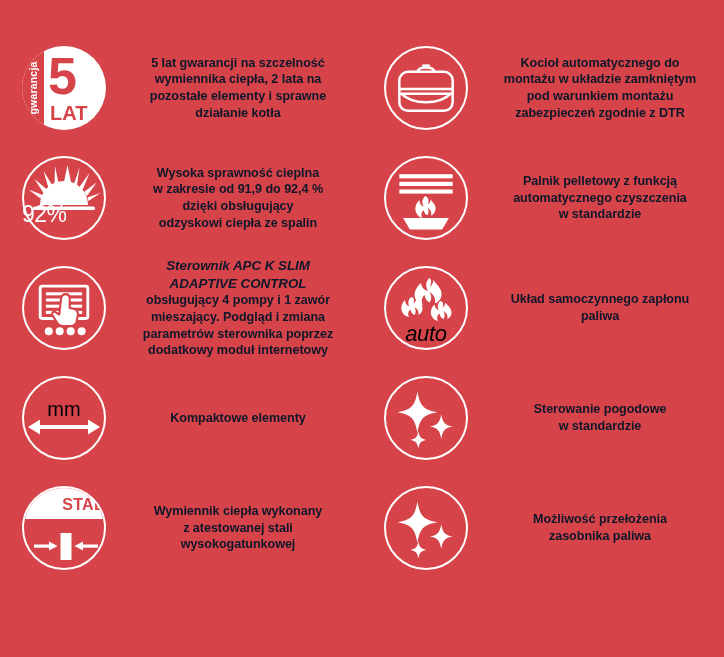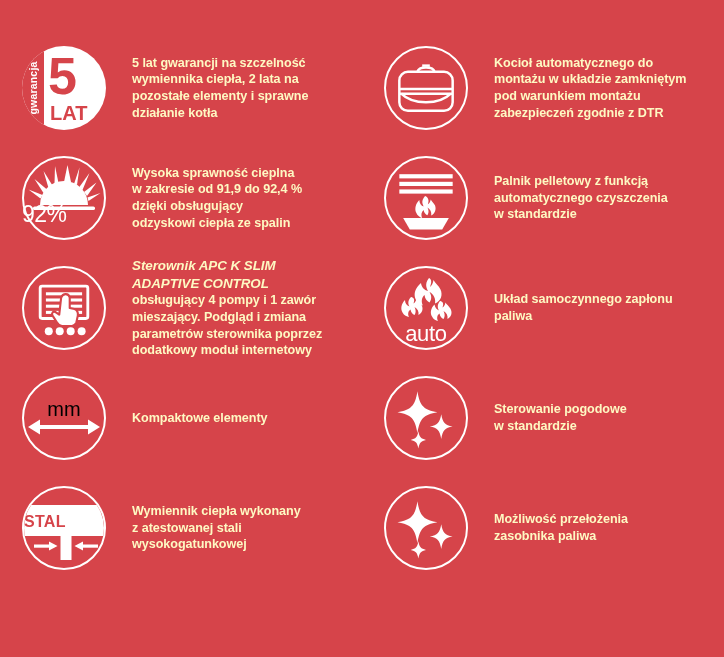--- a/index.html
+++ b/index.html
@@ -37,26 +37,26 @@
   }
   .icon-cell {
     width: 128px;
     min-width: 128px;
     display: flex;
     align-items: center;
     justify-content: center;
   }
   .text-cell {
     flex: 1;
-    text-align: left;
+    text-align: center;
     font-size: 12.6px;
     font-weight: bold;
     line-height: 1.32;
     letter-spacing: -0.05px;
-    color: #fef9c3;
+    color: #0f172a;
     padding: 0 4px;
   }
   .text-cell .big {
     font-size: 13.4px;
     font-style: italic;
   }
   .circle {
     width: 84px;
     height: 84px;
     border-radius: 50%;
@@ -135,46 +135,47 @@
 
   
   .auto-wrap { position: relative; width: 84px; height: 84px; }
   .auto-wrap .autotxt {
     position: absolute;
     left: -3px; right: -3px;
     bottom: 3px;
     text-align: center;
     font-size: 22px;
     letter-spacing: -0.3px;
-    color: #ffffff;
+    color: #000000;
+    font-style: italic;
   }
 
   
   .mm-wrap { position: relative; width: 84px; height: 84px; }
   .mm-wrap .mmtxt {
     position: absolute;
     left: 0; right: 0;
     top: 22px;
     text-align: center;
     font-size: 20px;
     color: #000000;
     letter-spacing: 0px;
   }
 
   
   .stal-circle { overflow: hidden; }
   .stal-cap {
     position: absolute;
-    left: 0; top: 17px;
+    left: 0; top: 0;
     width: 100%;
     height: 31px;
     background: #ffffff;
     display: flex;
     align-items: center;
-    justify-content: flex-start;
+    justify-content: flex-end;
   }
   .stal-cap span {
     font-size: 16px;
     font-weight: bold;
     color: #d6444a;
     letter-spacing: 0.3px;
     margin-top: 2px;
   }
   svg { display: block; }
 </style>

